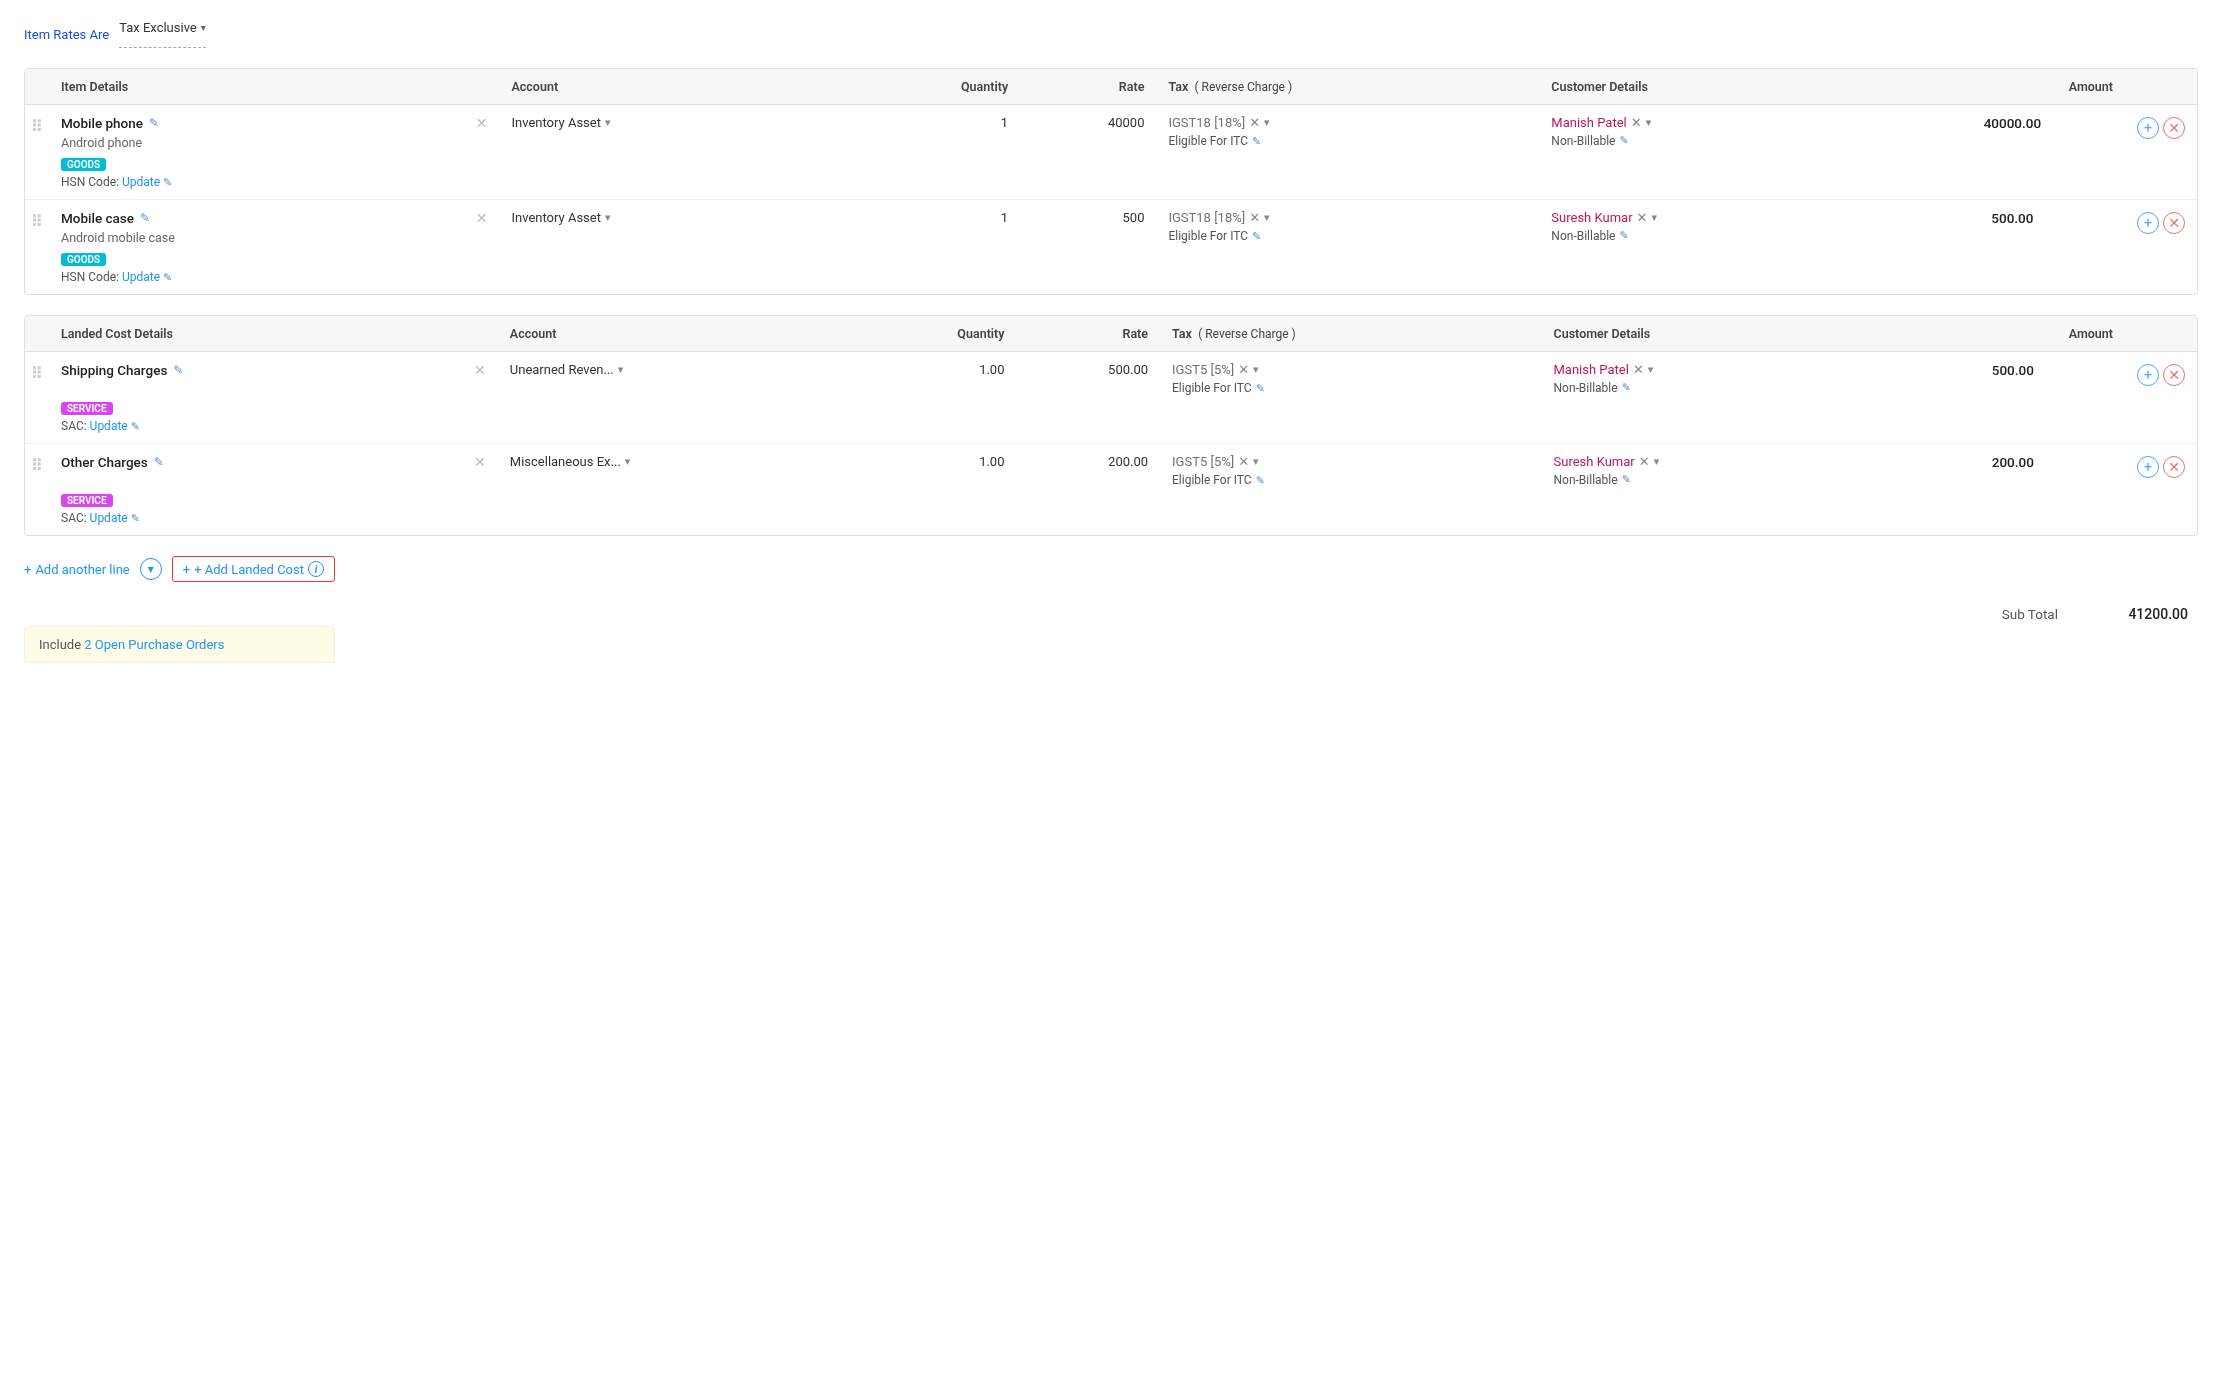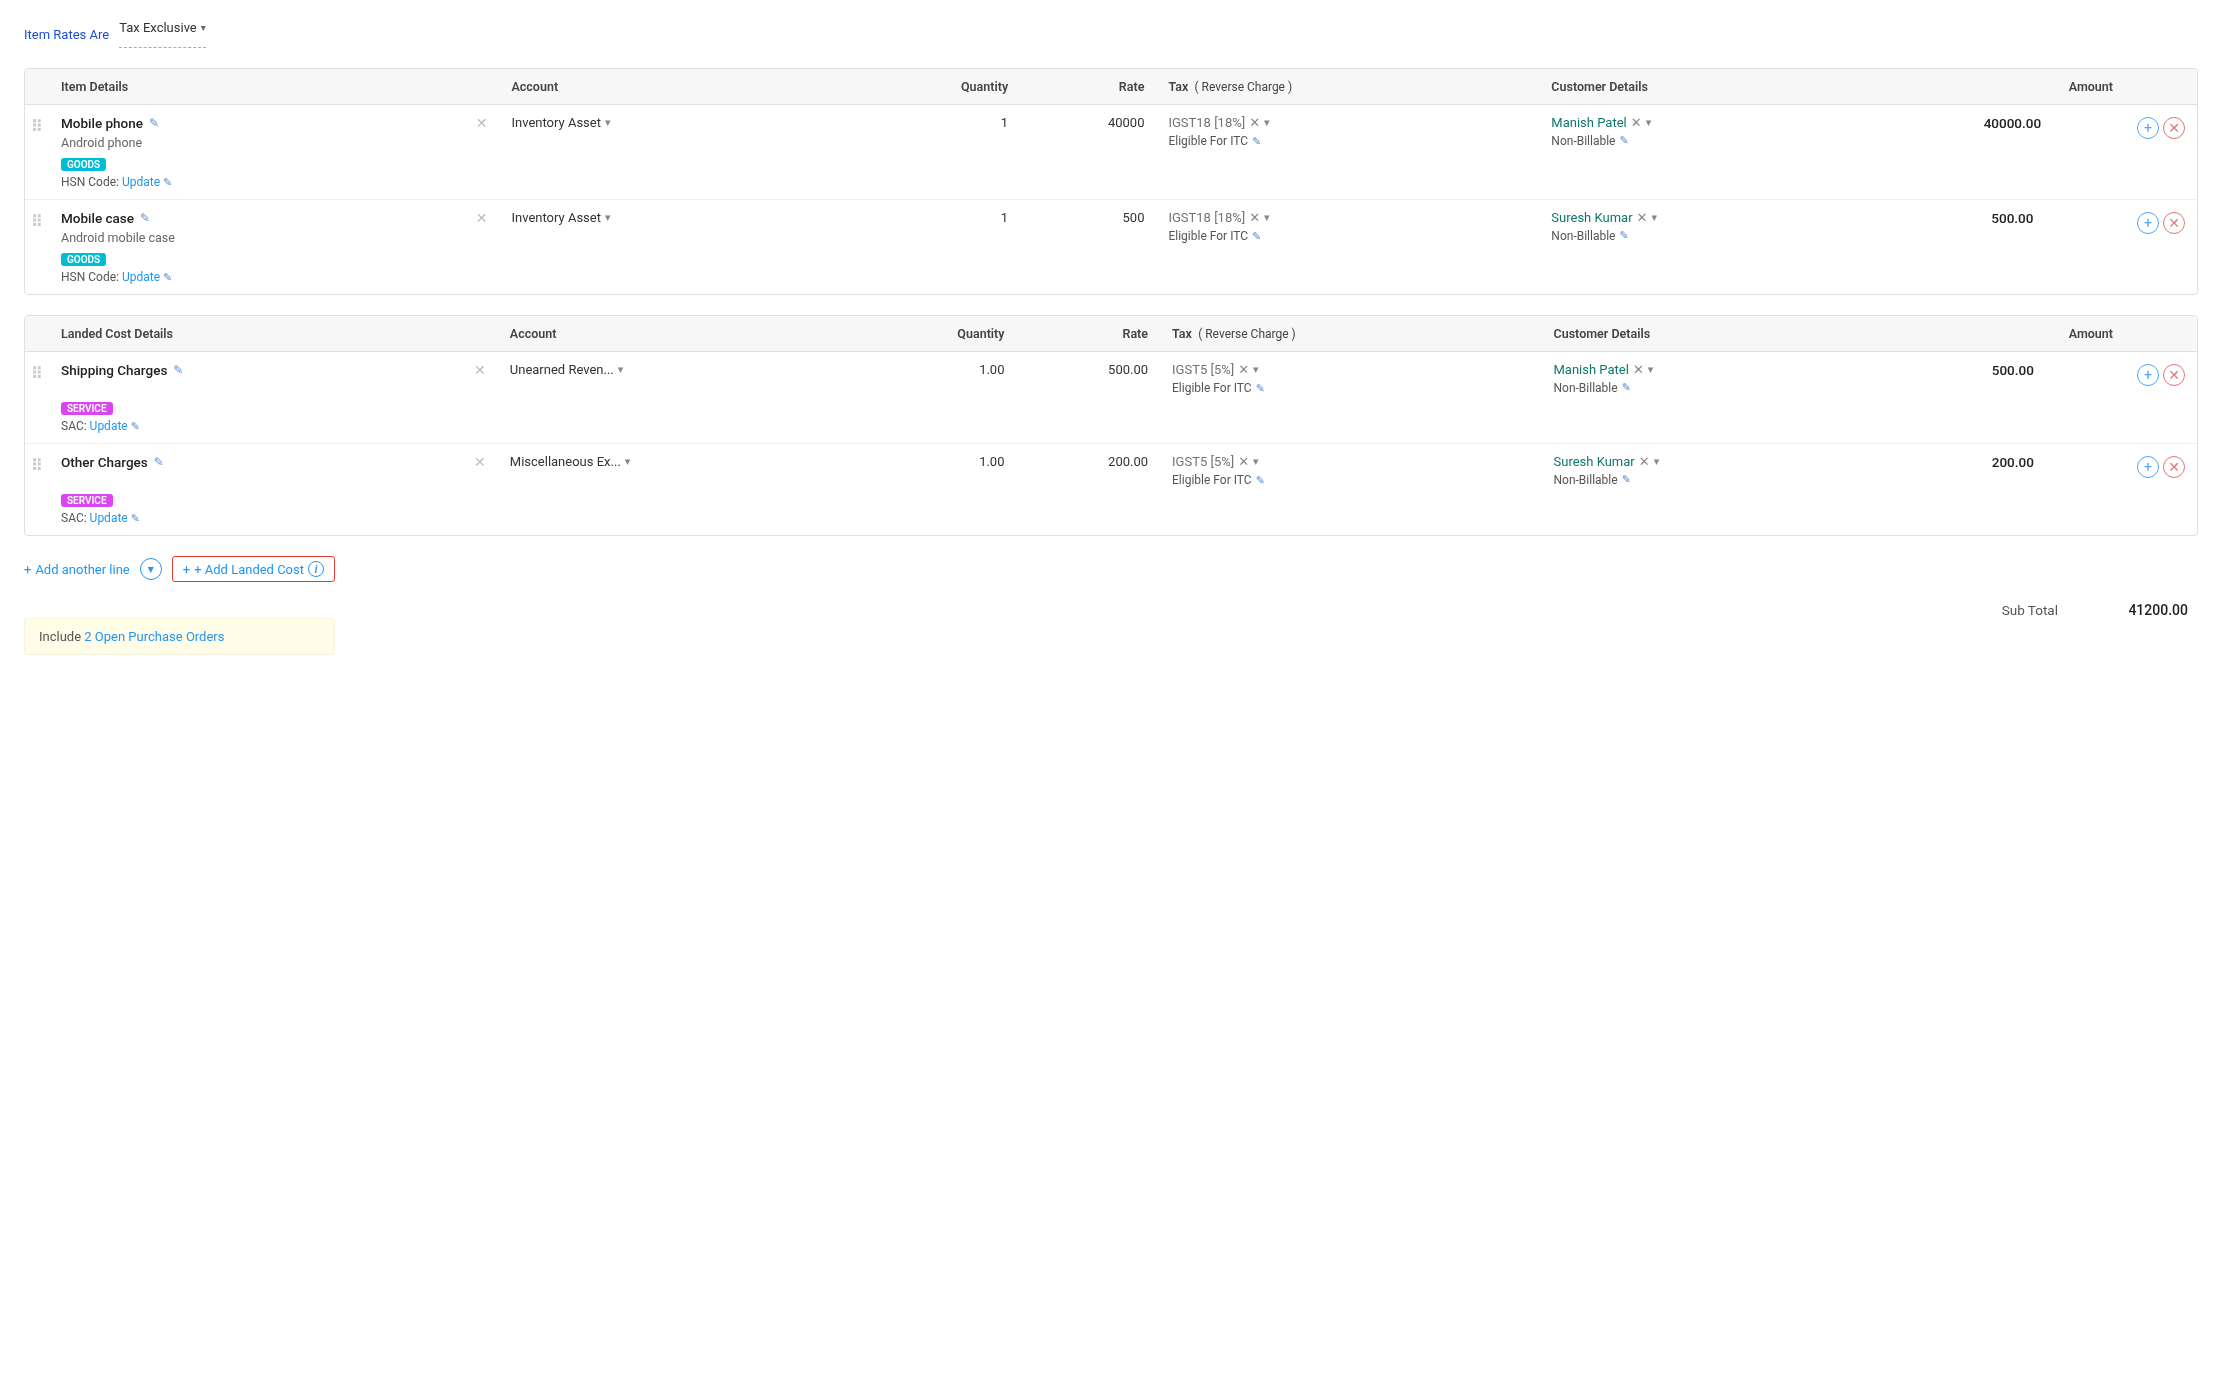--- a/index.html
+++ b/index.html
@@ -177,21 +177,21 @@
     }
 
     
     .customer-cell { min-width: 160px; }
     .customer-row {
       display: flex;
       align-items: center;
       gap: 4px;
       margin-bottom: 4px;
     }
-    .customer-name { font-size: 13px; color: #0f766e; }
+    .customer-name { font-size: 13px; color: #be185d; }
     .customer-x { color: #888; font-size: 13px; cursor: pointer; }
     .customer-chevron { color: #888; font-size: 11px; cursor: pointer; }
     .non-billable {
       font-size: 12px;
       color: #555;
       display: flex;
       align-items: flex-start;
       gap: 4px;
     }
 
@@ -285,21 +285,21 @@
 
     
     .open-po-banner {
       background: #fffde7;
       border: 1px solid #f5f5dc;
       border-radius: 3px;
       padding: 10px 14px;
       font-size: 13px;
       color: #555;
       display: inline-block;
-      margin-top: 16px;
+      margin-top: 24px;
     }
     .open-po-banner a { color: #2196f3; text-decoration: none; }
 
     tbody td.drag-td {
       padding: 10px 4px 10px 6px;
       color: #ccc;
       font-size: 18px;
       cursor: grab;
       width: 20px;
     }

